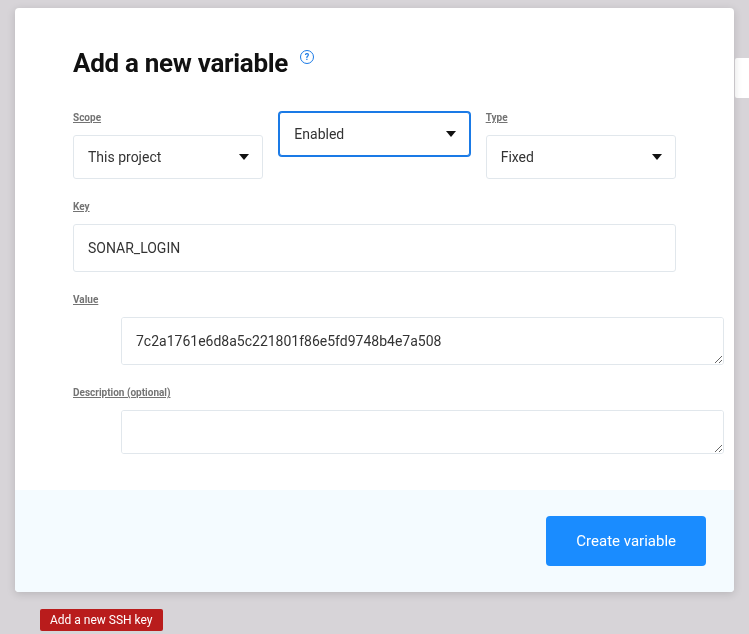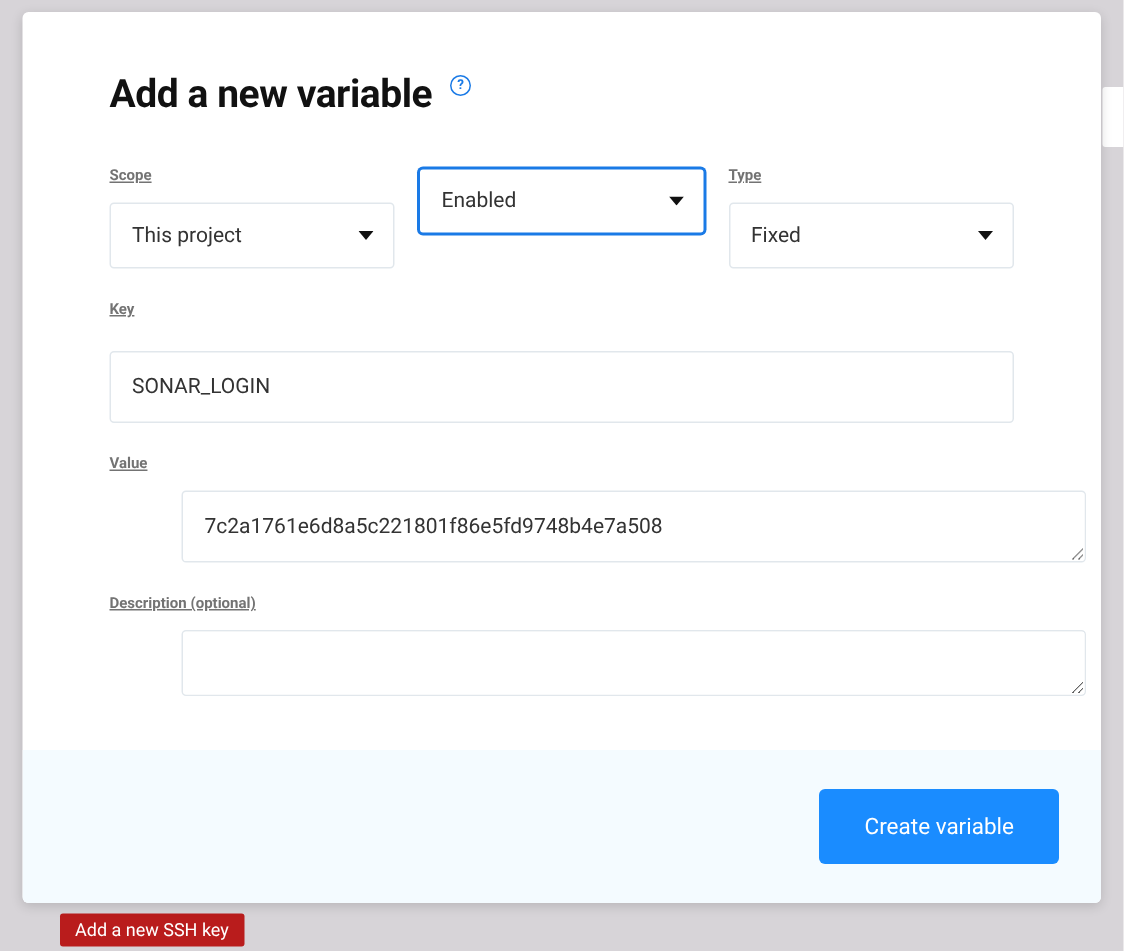--- a/index.html
+++ b/index.html
@@ -123,21 +123,20 @@
     .text-input {
       width: 100%;
       height: 48px;
       border: 1px solid #e1e7ec;
       border-radius: 3px;
       padding: 17px 14px;
       font-size: 14px;
       color: #333;
       outline: none;
       font-family: inherit;
-      margin-top: 10px;
     }
     .textarea {
       width: 100%;
       height: 48px;
       border: 1px solid #e1e7ec;
       border-radius: 3px;
       padding: 14px;
       font-size: 14px;
       color: #333;
       outline: none;

